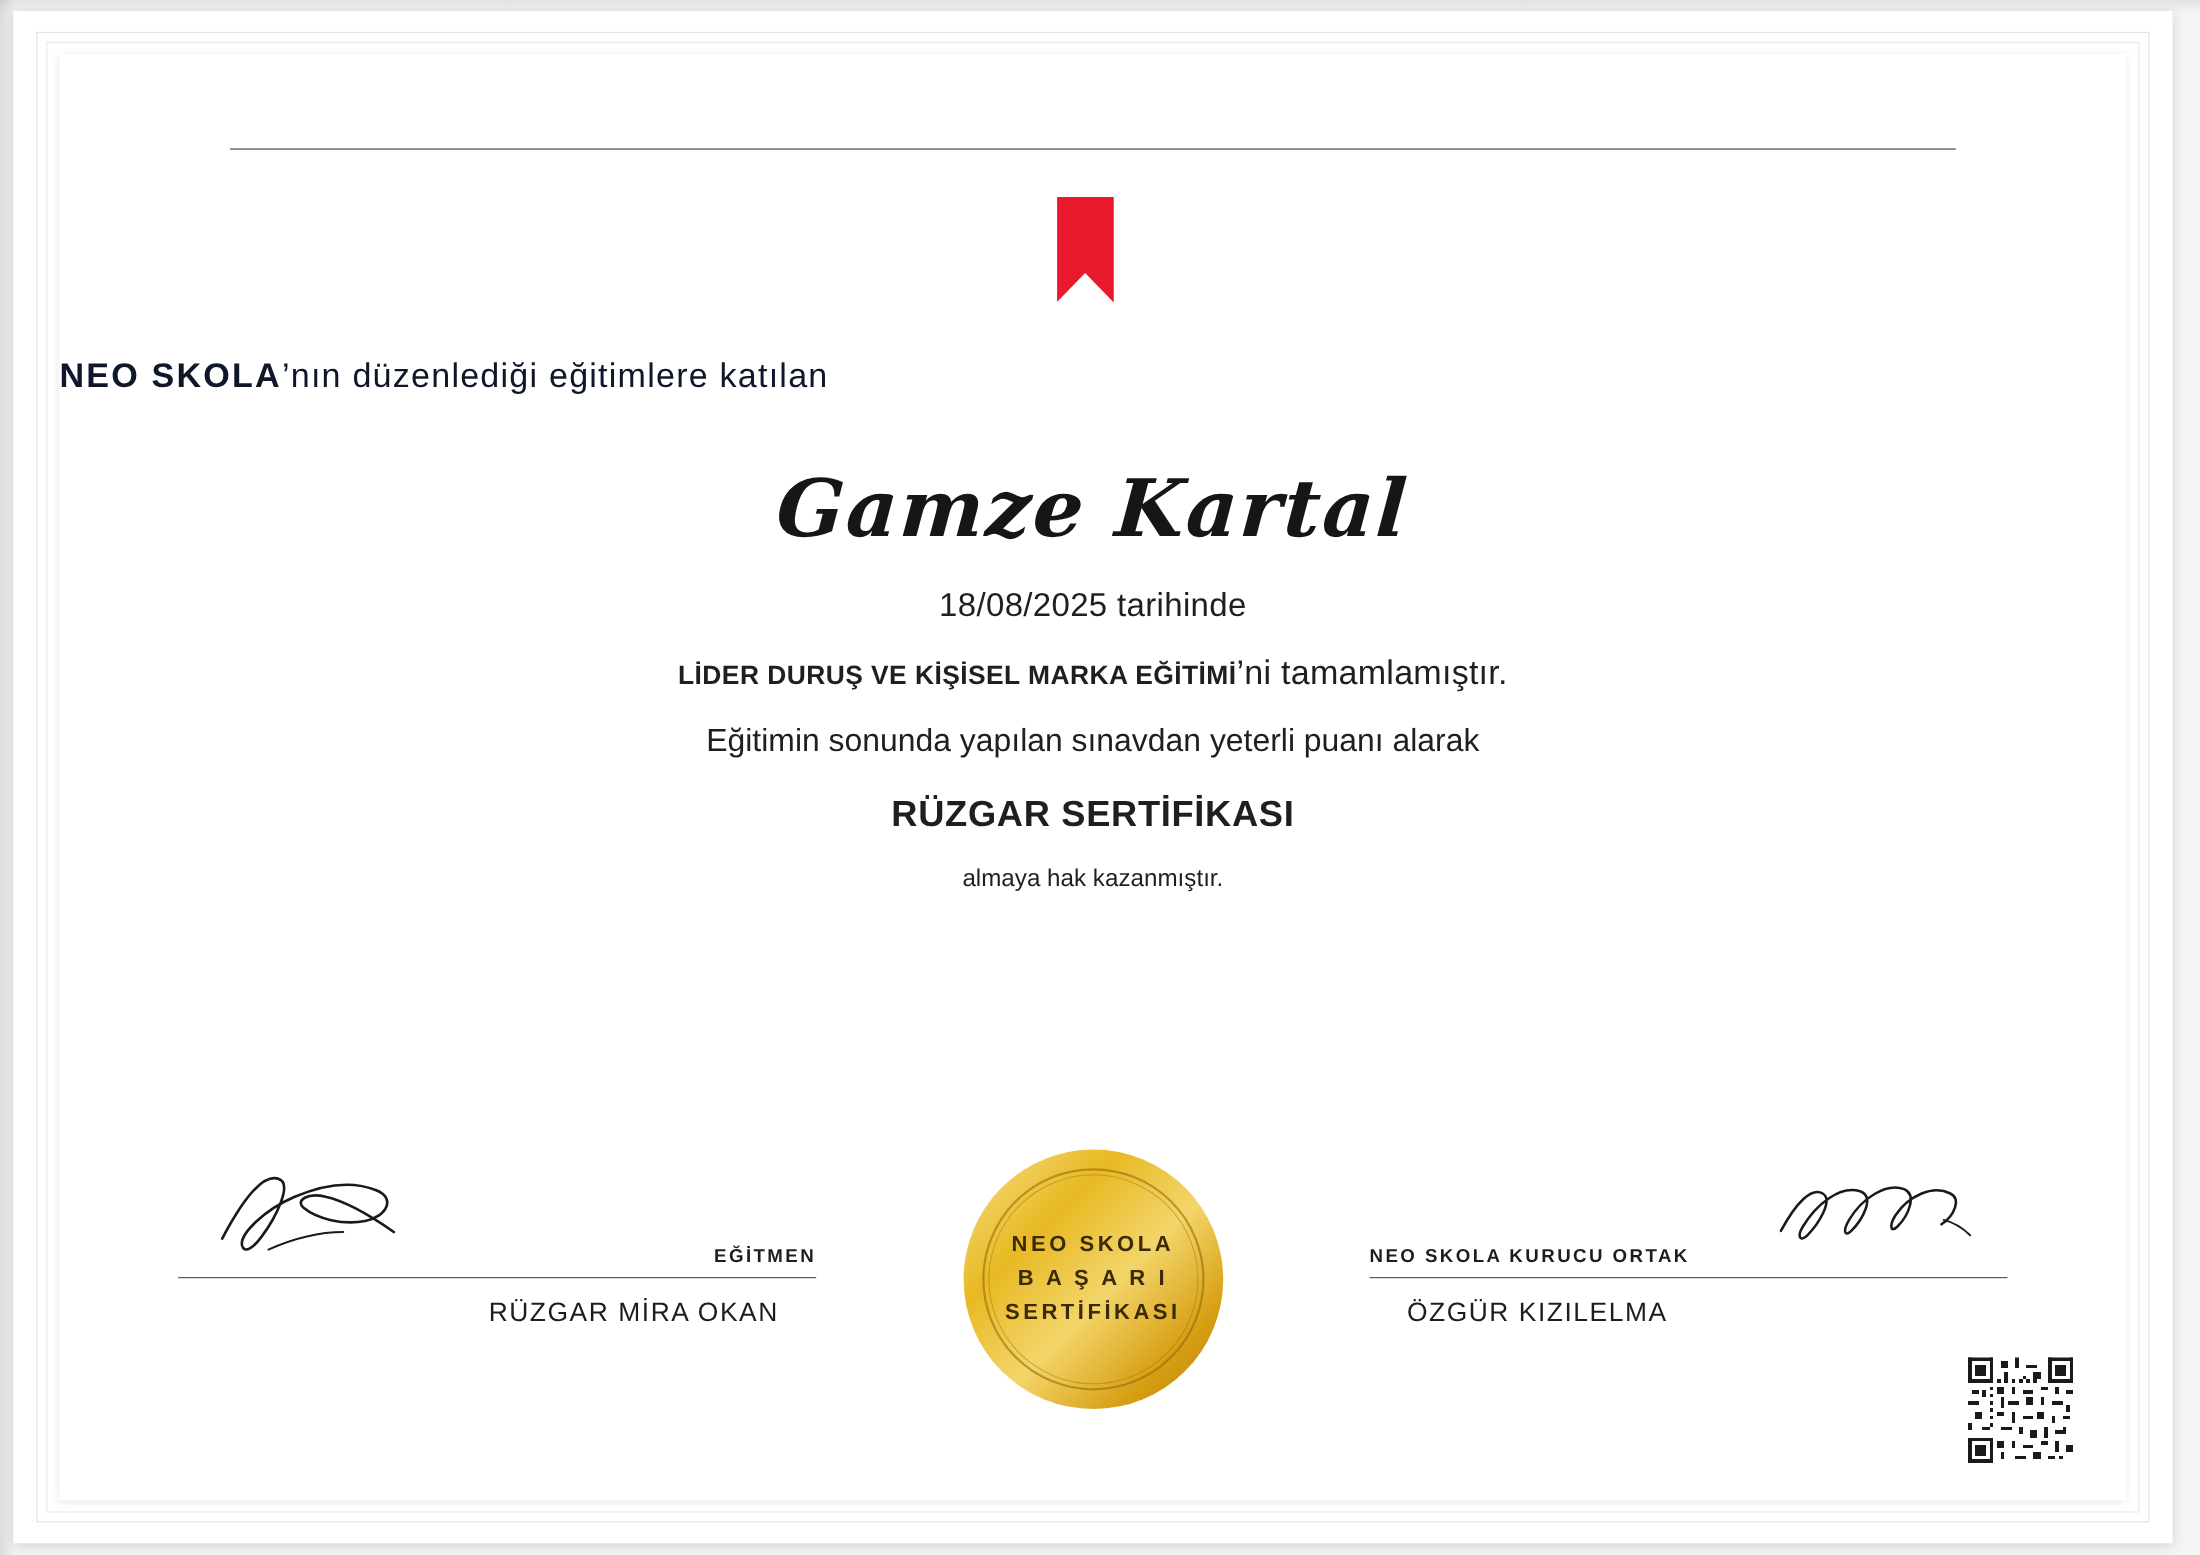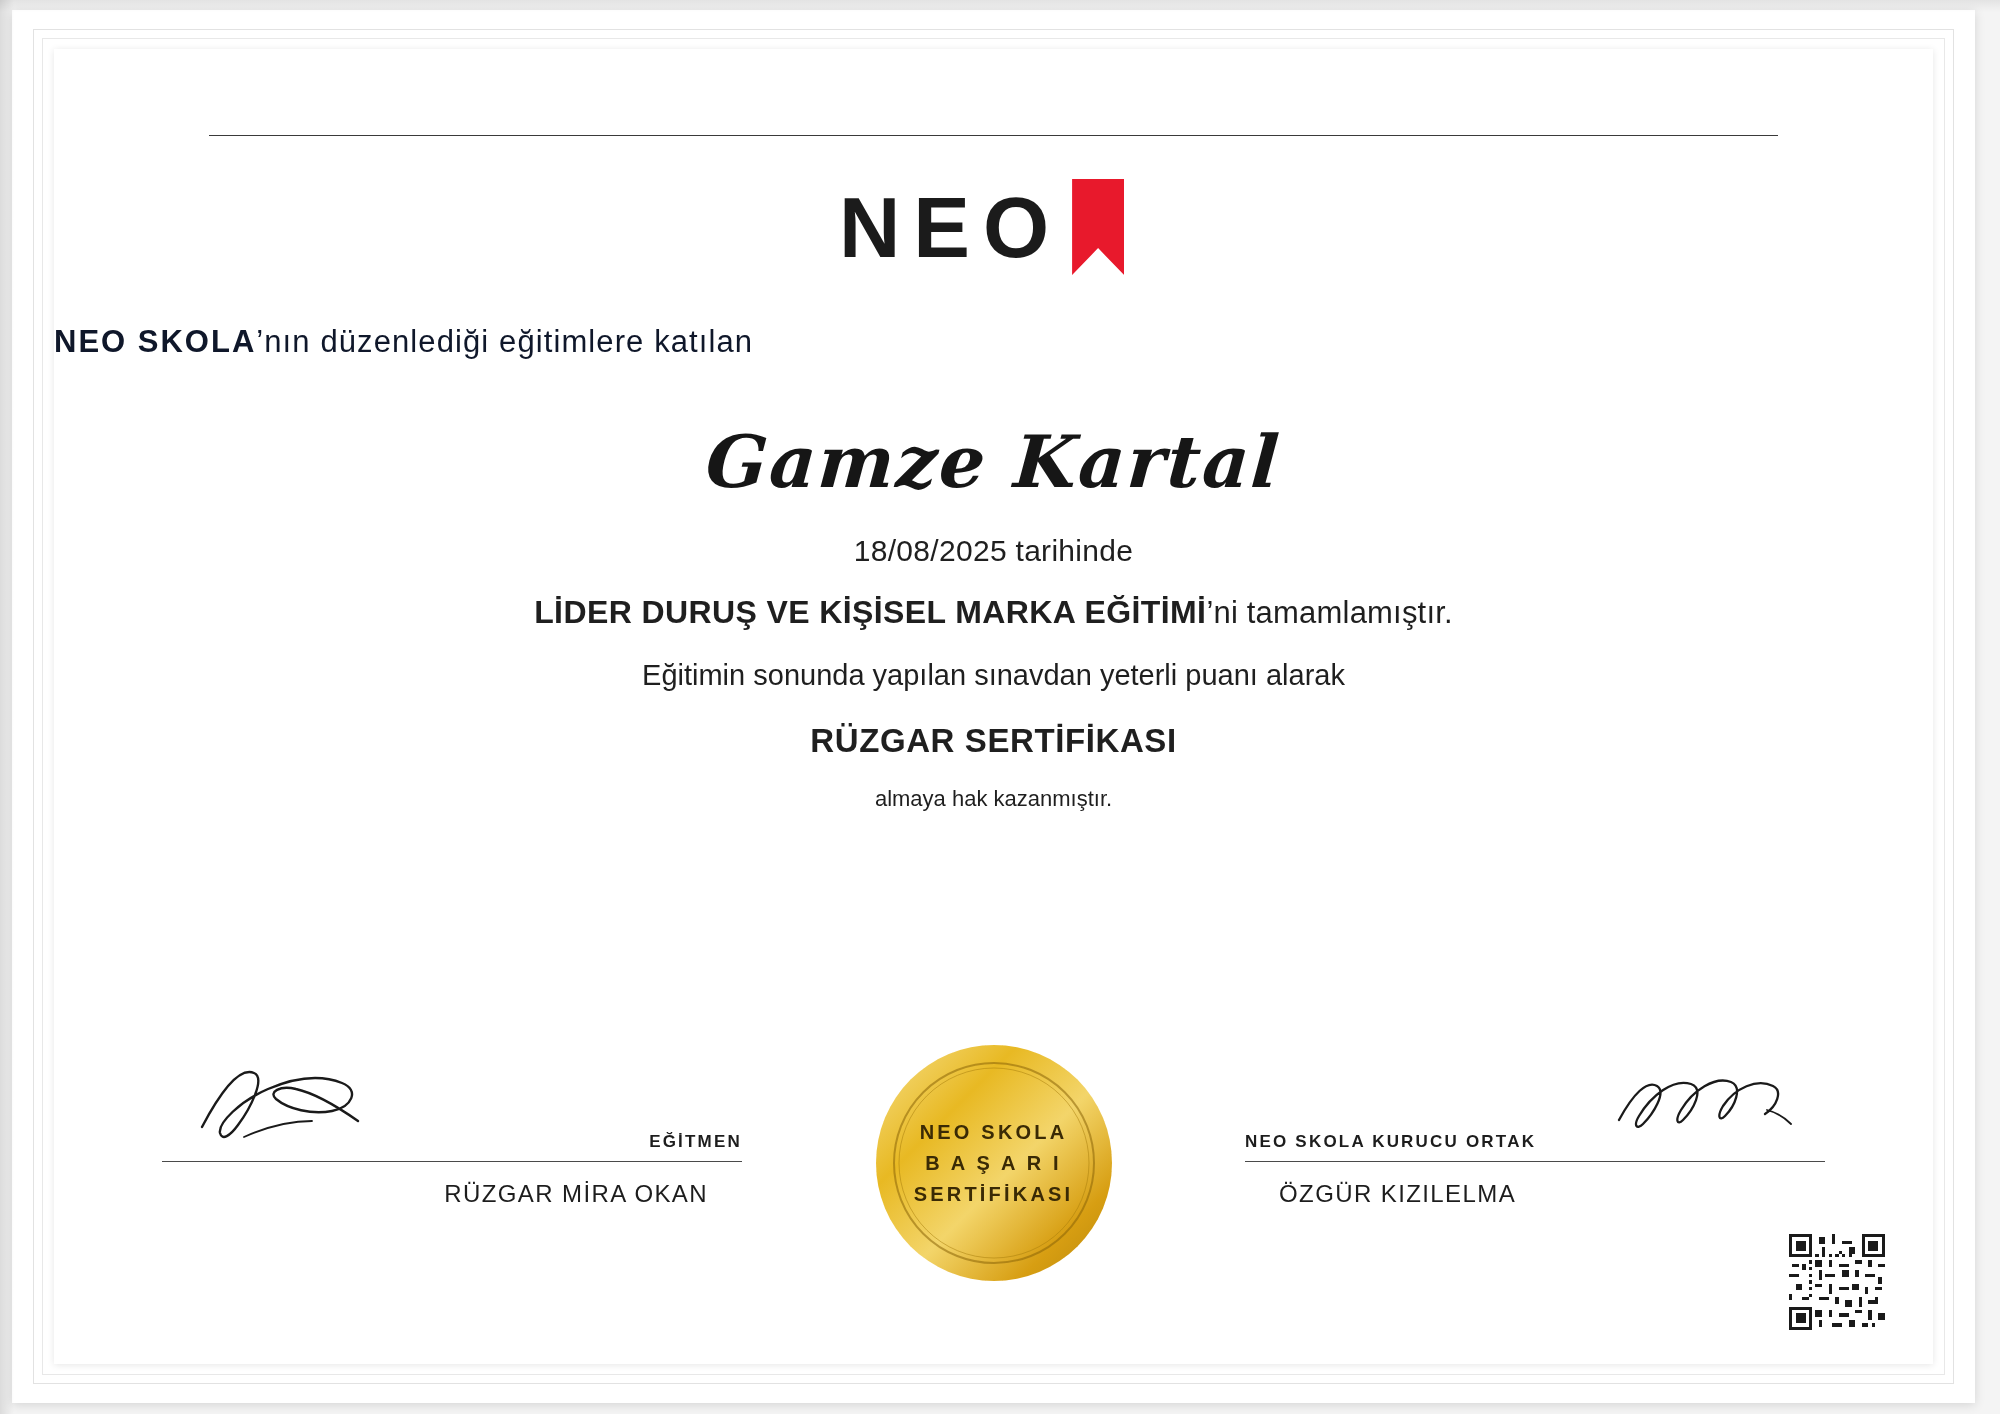--- a/index.html
+++ b/index.html
@@ -156,21 +156,21 @@
     margin-bottom: 26px;
     letter-spacing: 0.3px;
   }
   .line-course {
     font-size: 31px;
     margin-bottom: 28px;
     letter-spacing: 0.2px;
   }
   .line-course .course-name {
     font-weight: bold;
-    font-size: 32px;
+    font-size: 24px;
     letter-spacing: 0.4px;
   }
   .line-exam {
     font-size: 29px;
     margin-bottom: 30px;
   }
   .line-cert {
     font-size: 33px;
     font-weight: bold;
     letter-spacing: 0.6px;
@@ -278,21 +278,20 @@
   <div class="paper">
     <div class="frame-line-1"></div>
     <div class="frame-line-2"></div>
 
     <div class="inner-card">
       <div class="content">
 
         <div class="top-rule"></div>
 
         <div class="logo">
-          <span class="logo-word">NEO</span>
           <span class="logo-mark">
             <span class="ribbon"></span>
           </span>
         </div>
 
         <div class="subtitle">
           <span class="brand">NEO SKOLA</span><span>’nın düzenlediği eğitimlere katılan</span>
         </div>
 
         <div class="recipient">Gamze  Kartal</div>

